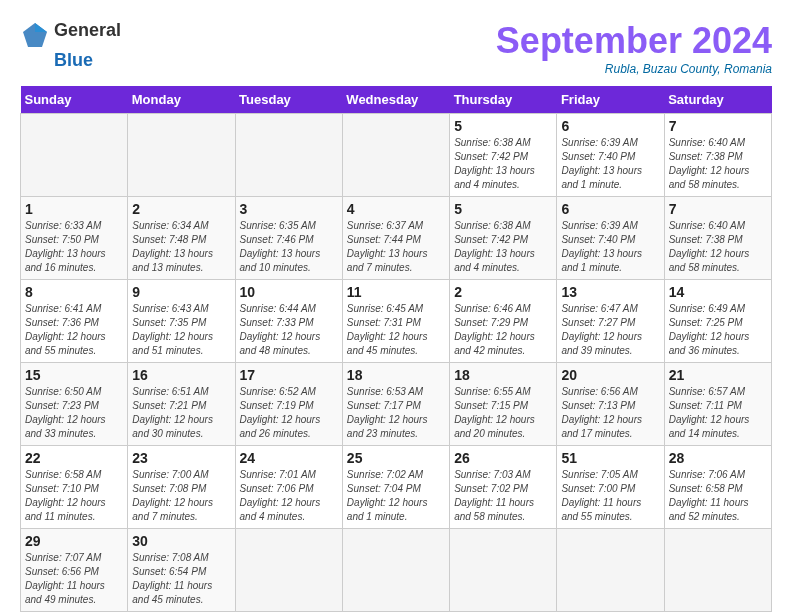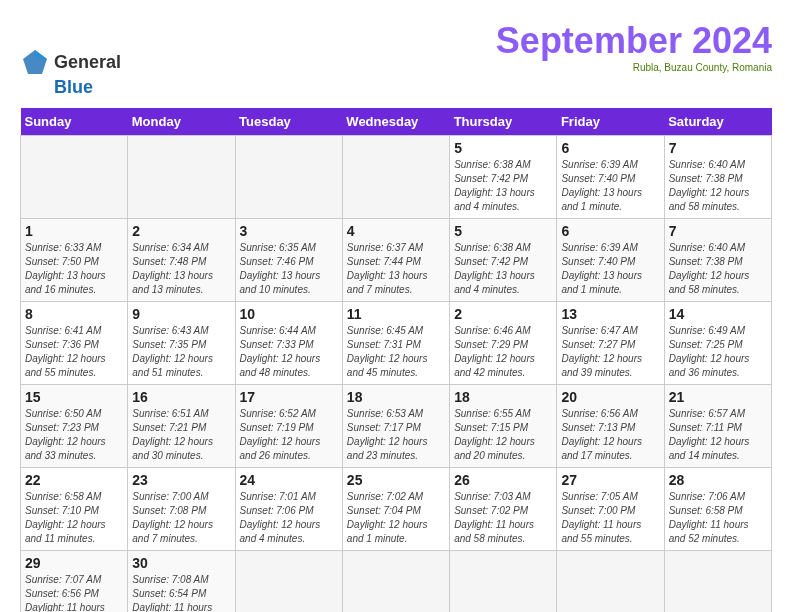--- a/index.html
+++ b/index.html
@@ -23,22 +23,23 @@
     }
     .title-area {
       text-align: right;
     }
     .month-title {
       font-size: 36px;
       font-weight: bold;
       color: #8b5cf6;
     }
     .location-title {
-      font-size: 10px;
-      color: #4d7c0f;
+      font-size: 12px;
+      color: #0369a1;
+      font-style: italic;
     }
     table {
       width: 100%;
       border-collapse: collapse;
       font-size: 11px;
     }
     thead th {
       background-color: #6d28d9;
       color: #fff;
       padding: 6px 4px;
@@ -73,22 +74,20 @@
     .empty-cell {
       background: #f5f5f5 !important;
     }
     .logo-wrapper {
       display: flex;
       flex-direction: column;
       align-items: flex-start;
     }
     .logo-line {
       display: flex;
-      align-items: center;
-      margin-top: 27px;
     }
   </style>
 </head>
 <body>
 
 <div class="header-area">
   <div class="logo-wrapper">
     <div class="logo-line">
       <svg class="logo-icon" viewBox="0 0 30 30">
         <polygon points="15,3 27,12 22,27 8,27 3,12" fill="#1a6bb5" opacity="0.8"></polygon>
@@ -240,21 +239,21 @@
       </td>
         <td>
         <span class="day-number">25</span>
         <span class="day-detail">Sunrise: 7:02 AM<br>Sunset: 7:04 PM<br>Daylight: 12 hours and 1 minute.</span>
       </td>
         <td>
         <span class="day-number">26</span>
         <span class="day-detail">Sunrise: 7:03 AM<br>Sunset: 7:02 PM<br>Daylight: 11 hours and 58 minutes.</span>
       </td>
         <td>
-        <span class="day-number">27</span>
+        <span class="day-number">51</span>
         <span class="day-detail">Sunrise: 7:05 AM<br>Sunset: 7:00 PM<br>Daylight: 11 hours and 55 minutes.</span>
       </td>
         <td>
         <span class="day-number">28</span>
         <span class="day-detail">Sunrise: 7:06 AM<br>Sunset: 6:58 PM<br>Daylight: 11 hours and 52 minutes.</span>
       </td>
       </tr>
       <tr>
         <td>
         <span class="day-number">29</span>

